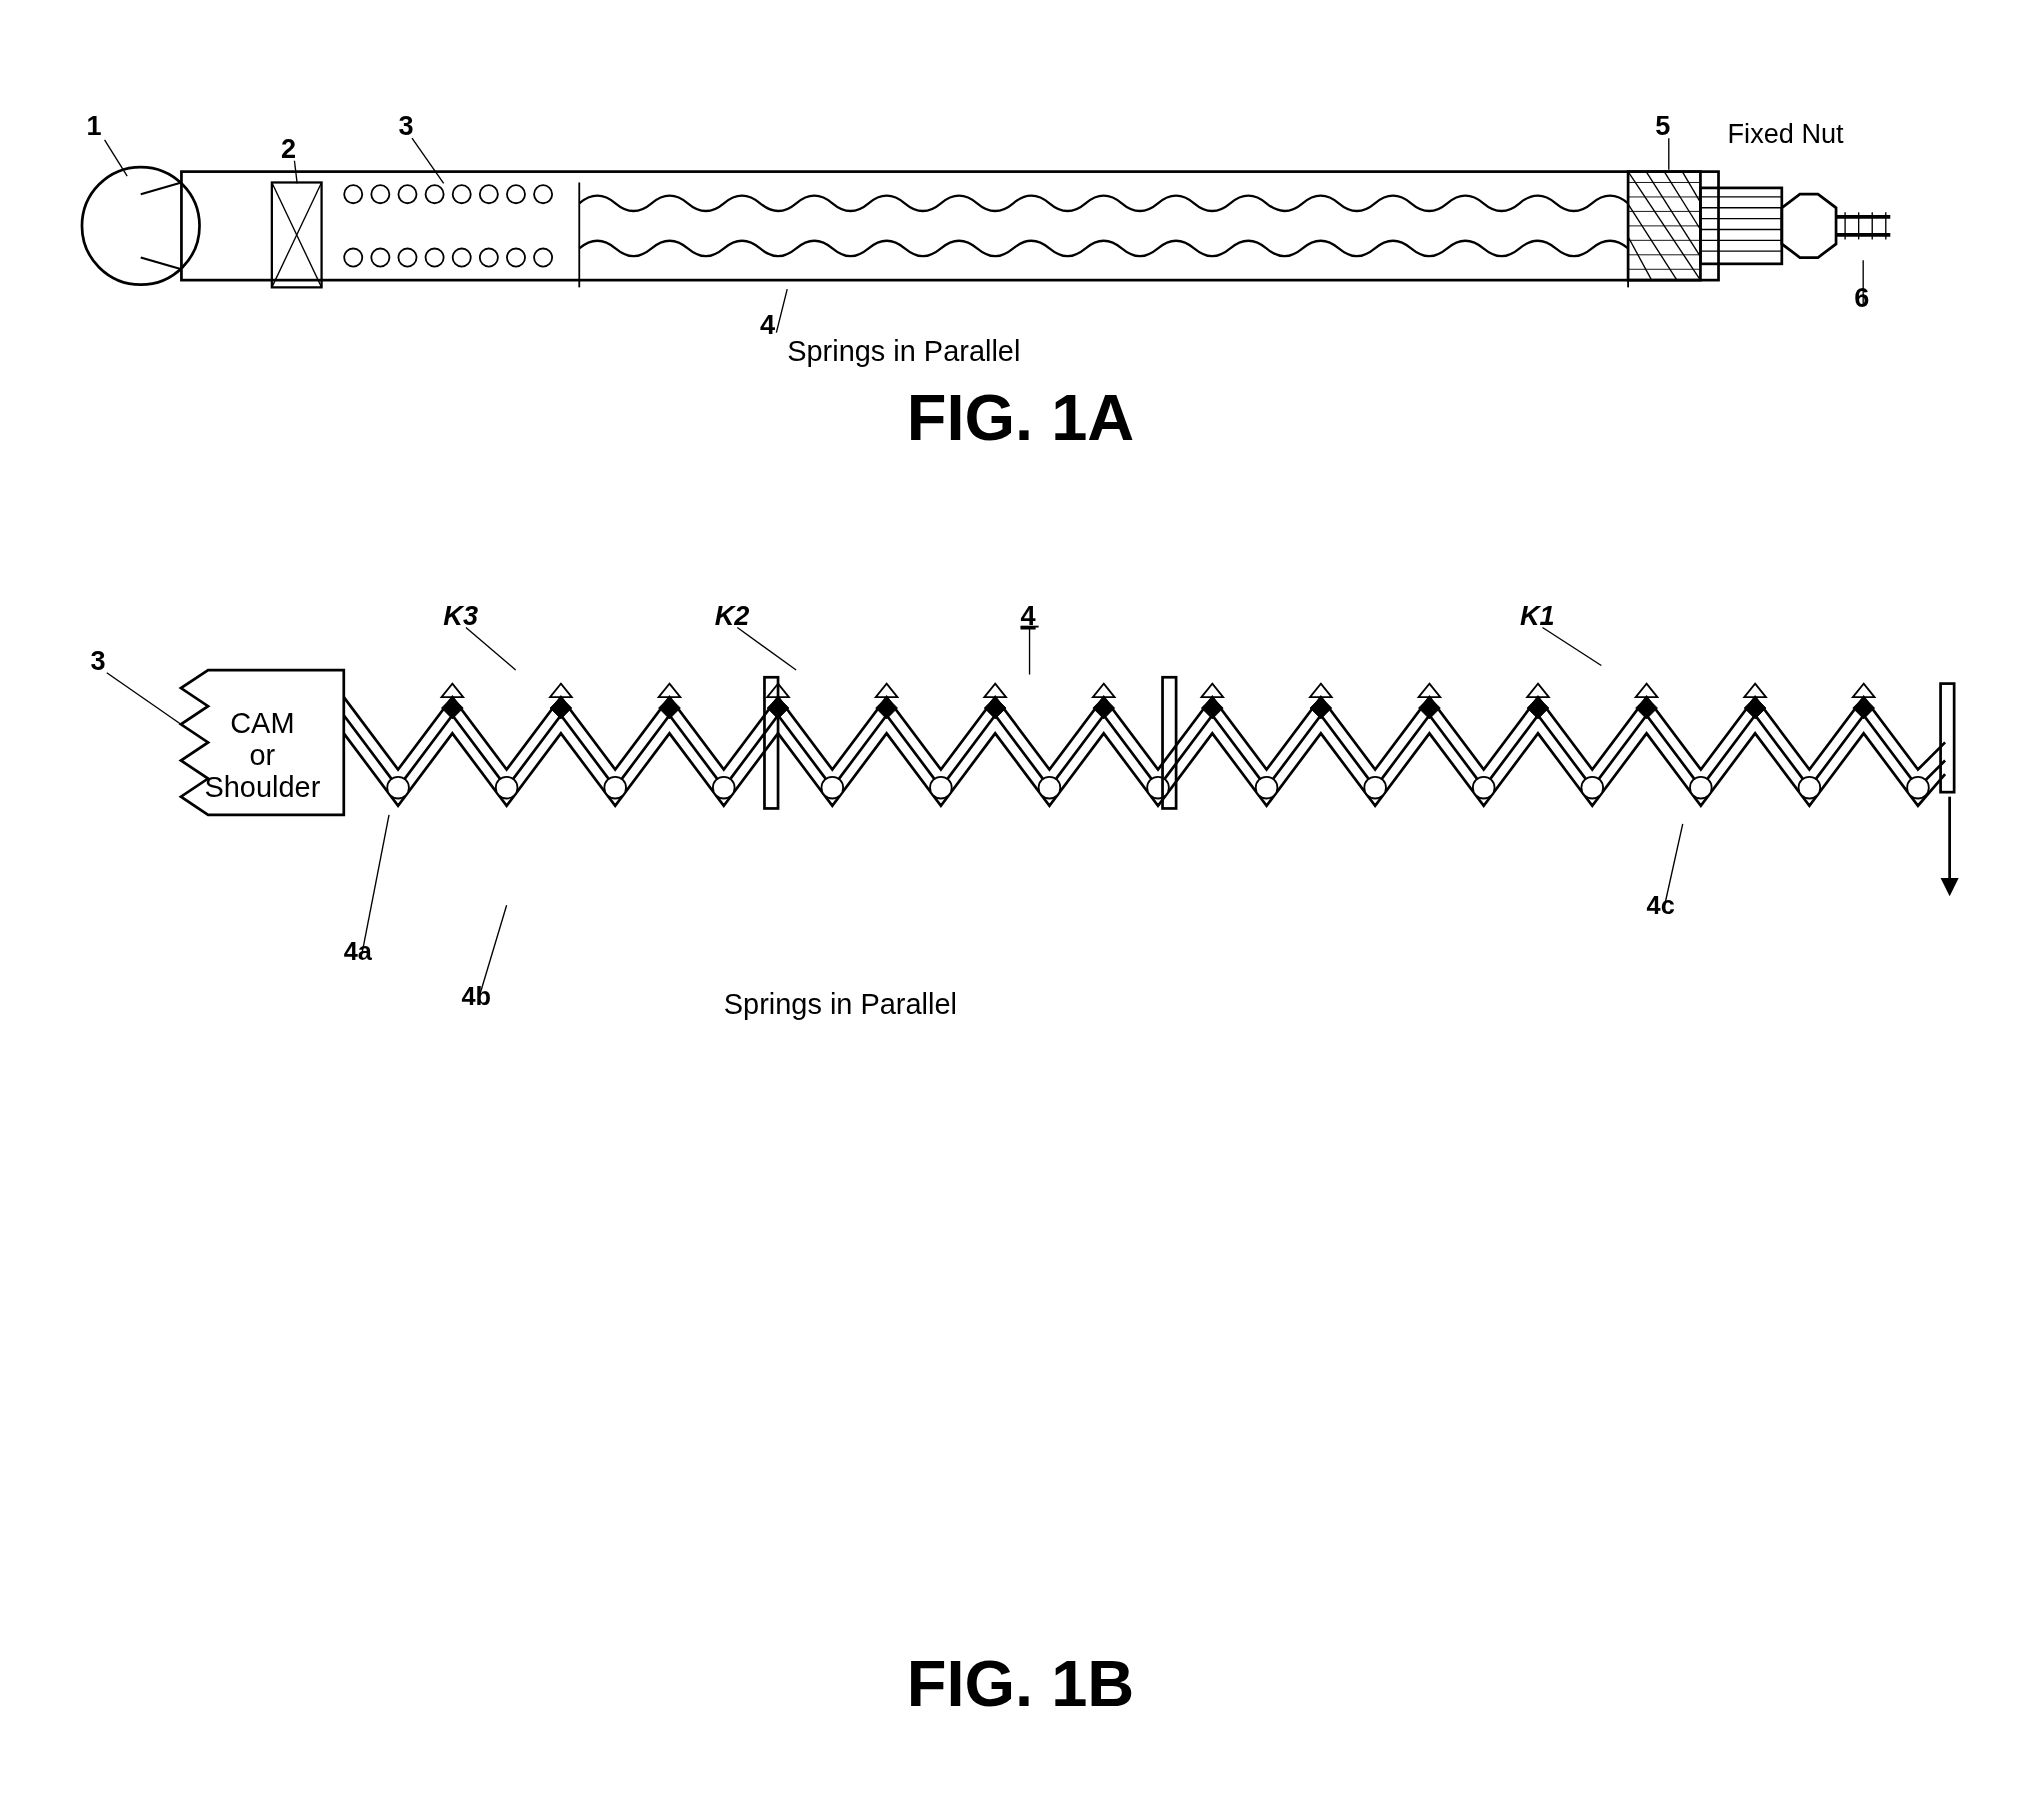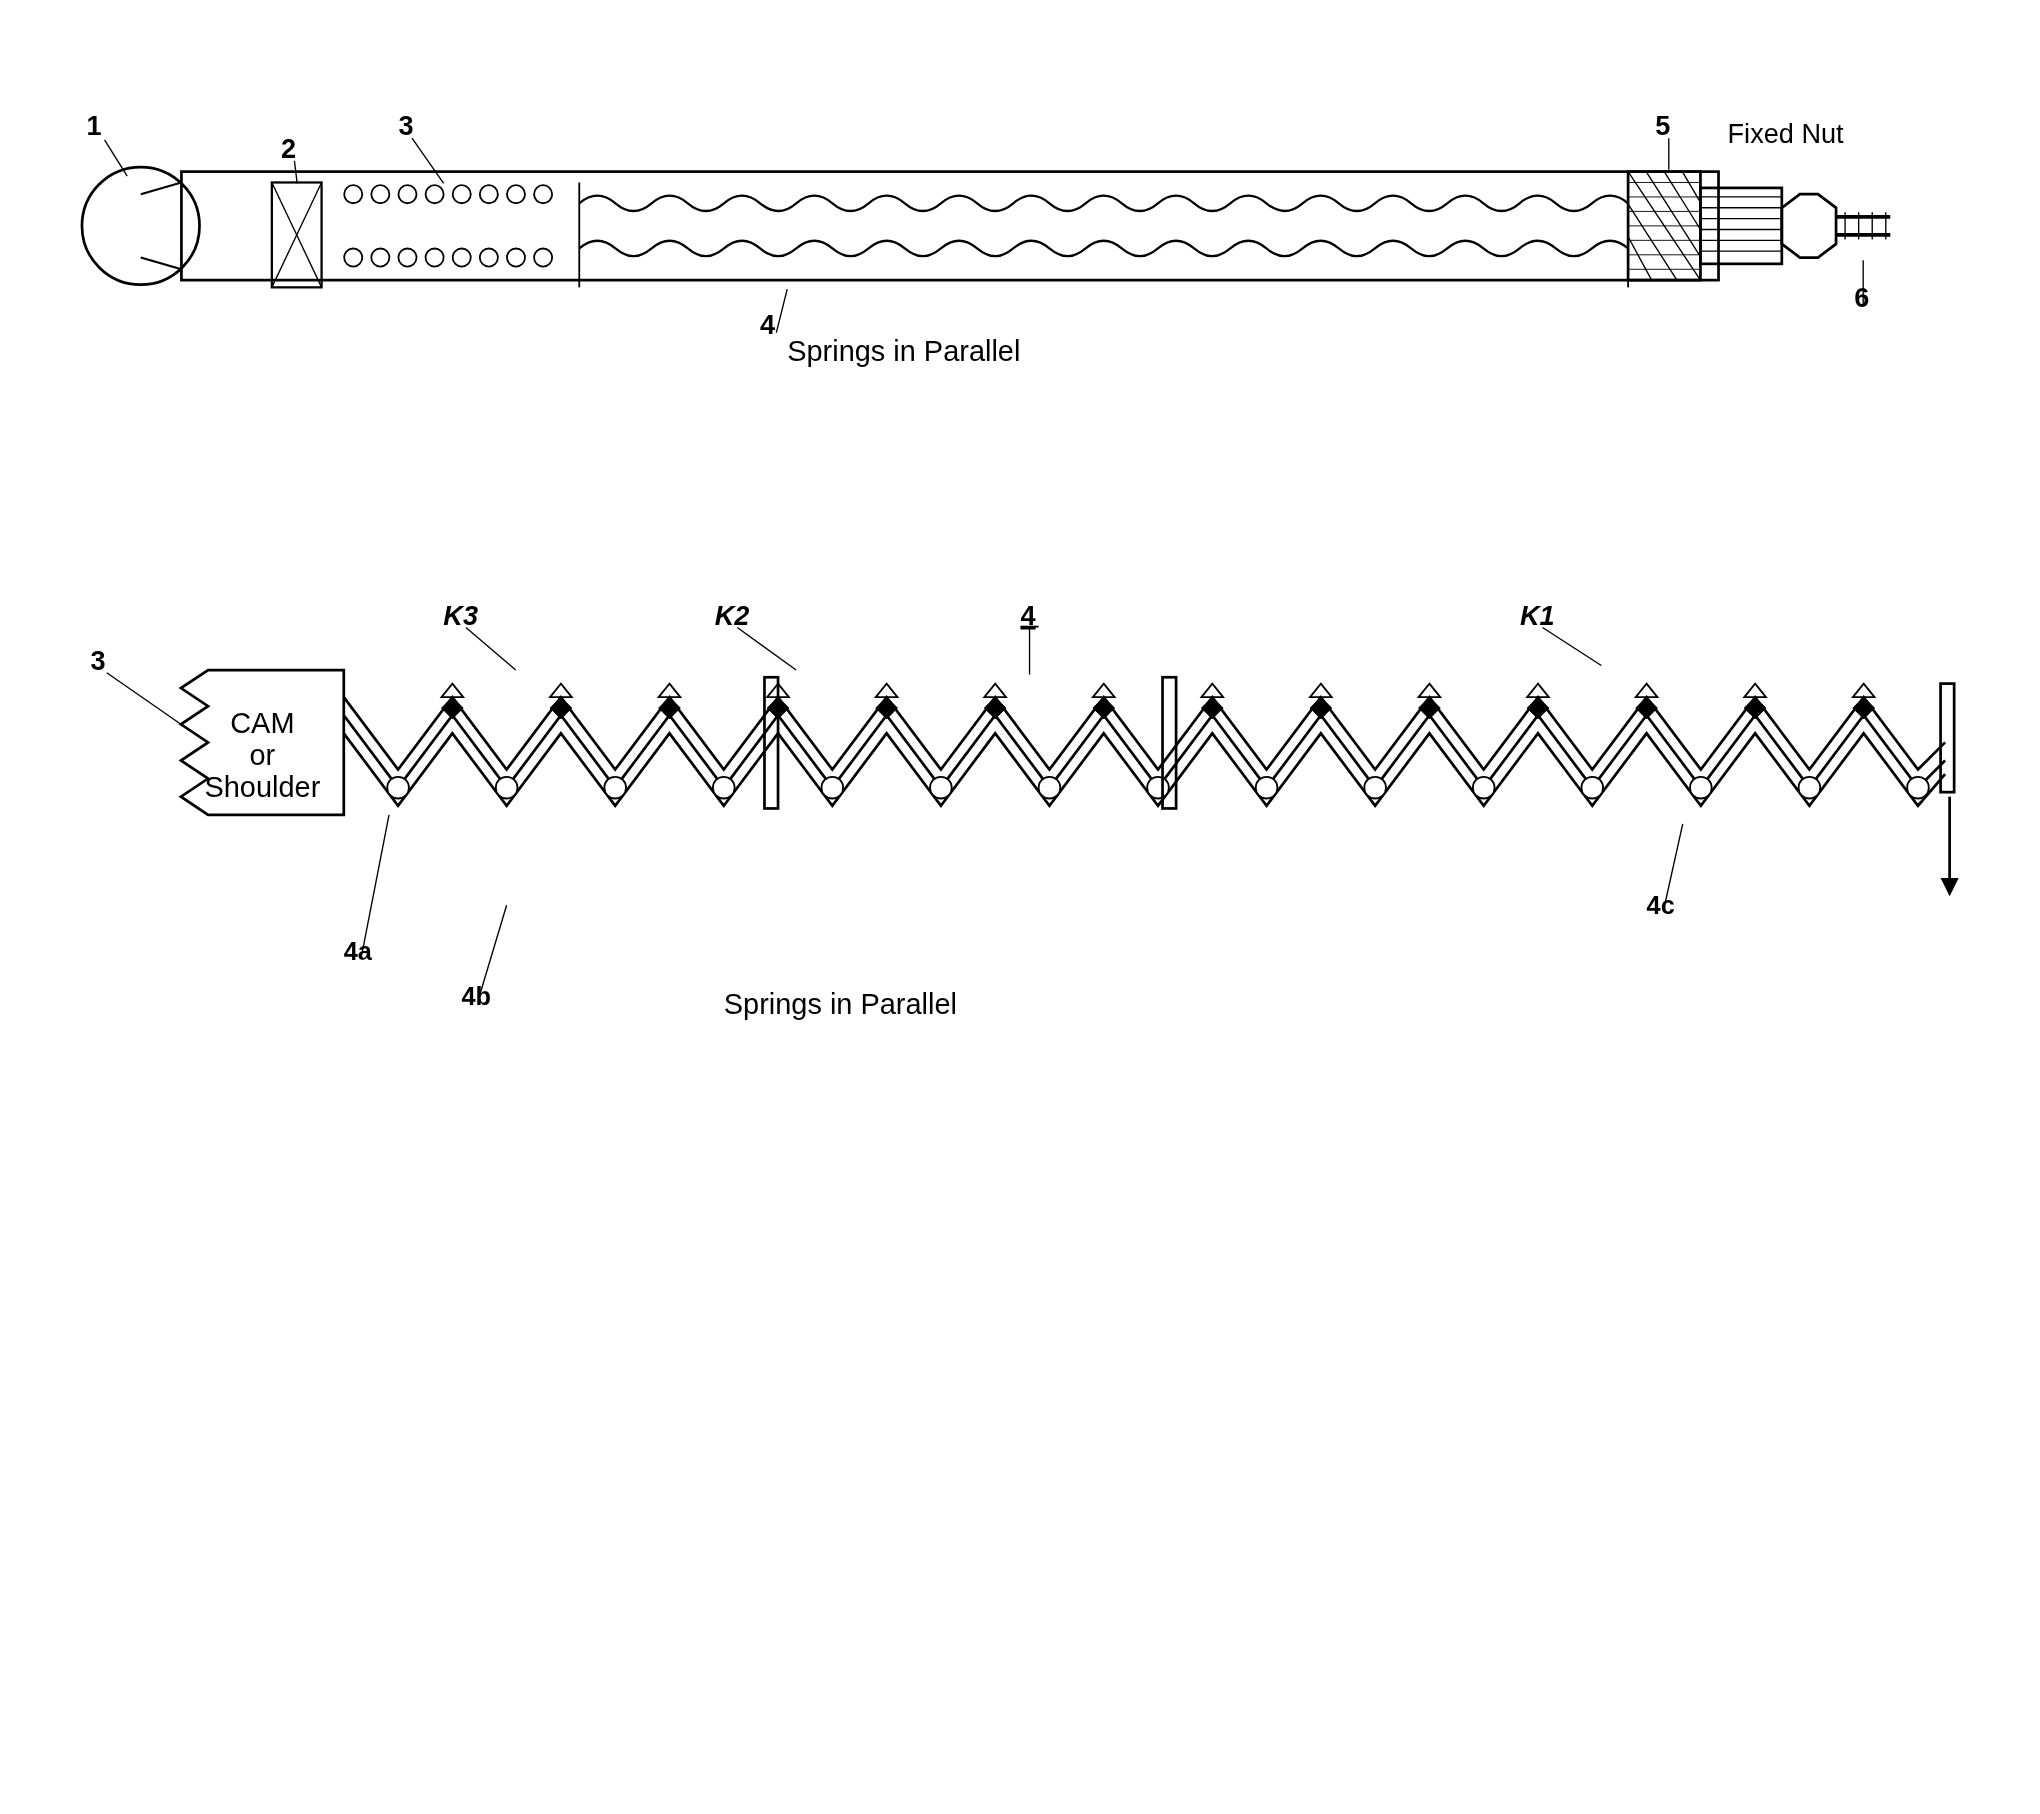--- a/index.html
+++ b/index.html
@@ -139,20 +139,21 @@
     <line x1="2040" y1="195" x2="2040" y2="225" stroke="#000" stroke-width="1.5"></line>
     <line x1="2055" y1="195" x2="2055" y2="225" stroke="#000" stroke-width="1.5"></line>
     <line x1="2070" y1="195" x2="2070" y2="225" stroke="#000" stroke-width="1.5"></line>
     <line x1="2085" y1="195" x2="2085" y2="225" stroke="#000" stroke-width="1.5"></line>
 
     <text x="2050" y="300" font-size="30" font-weight="bold" fill="#000">6</text>
     <line x1="2060" y1="298" x2="2060" y2="248" stroke="#000" stroke-width="1.5"></line>
 
   </svg>
 
+  <div class="fig1a-label fig-label">FIG. 1A</div>
 
   <svg style="position:absolute; top:507px; left:0px; width:2041px; height:1086px;" viewBox="0 0 2256 1200">
 
     <path d="M 230,180 L 200,200 L 230,220 L 200,240 L 230,260 L 200,280 L 230,300 L 200,320 L 230,340 L 380,340 L 380,180 Z" fill="#fff" stroke="#000" stroke-width="3"></path>
 
     <text x="290" y="250" font-size="32" text-anchor="middle" fill="#000">CAM</text>
     <text x="290" y="285" font-size="32" text-anchor="middle" fill="#000">or</text>
     <text x="290" y="320" font-size="32" text-anchor="middle" fill="#000">Shoulder</text>
 
     <text x="100" y="180" font-size="30" font-weight="bold" fill="#000">3</text>
@@ -238,15 +239,16 @@
     <text x="510" y="550" font-size="28" font-weight="bold" fill="#000">4b</text>
     <line x1="530" y1="540" x2="560" y2="440" stroke="#000" stroke-width="1.5"></line>
 
     <text x="1820" y="450" font-size="28" font-weight="bold" fill="#000">4c</text>
     <line x1="1840" y1="440" x2="1860" y2="350" stroke="#000" stroke-width="1.5"></line>
 
     <text x="800" y="560" font-size="32" fill="#000">Springs in Parallel</text>
 
   </svg>
 
+  <div class="fig1b-label fig-label">FIG. 1B</div>
 
 </div>
 
 
 </body></html>

